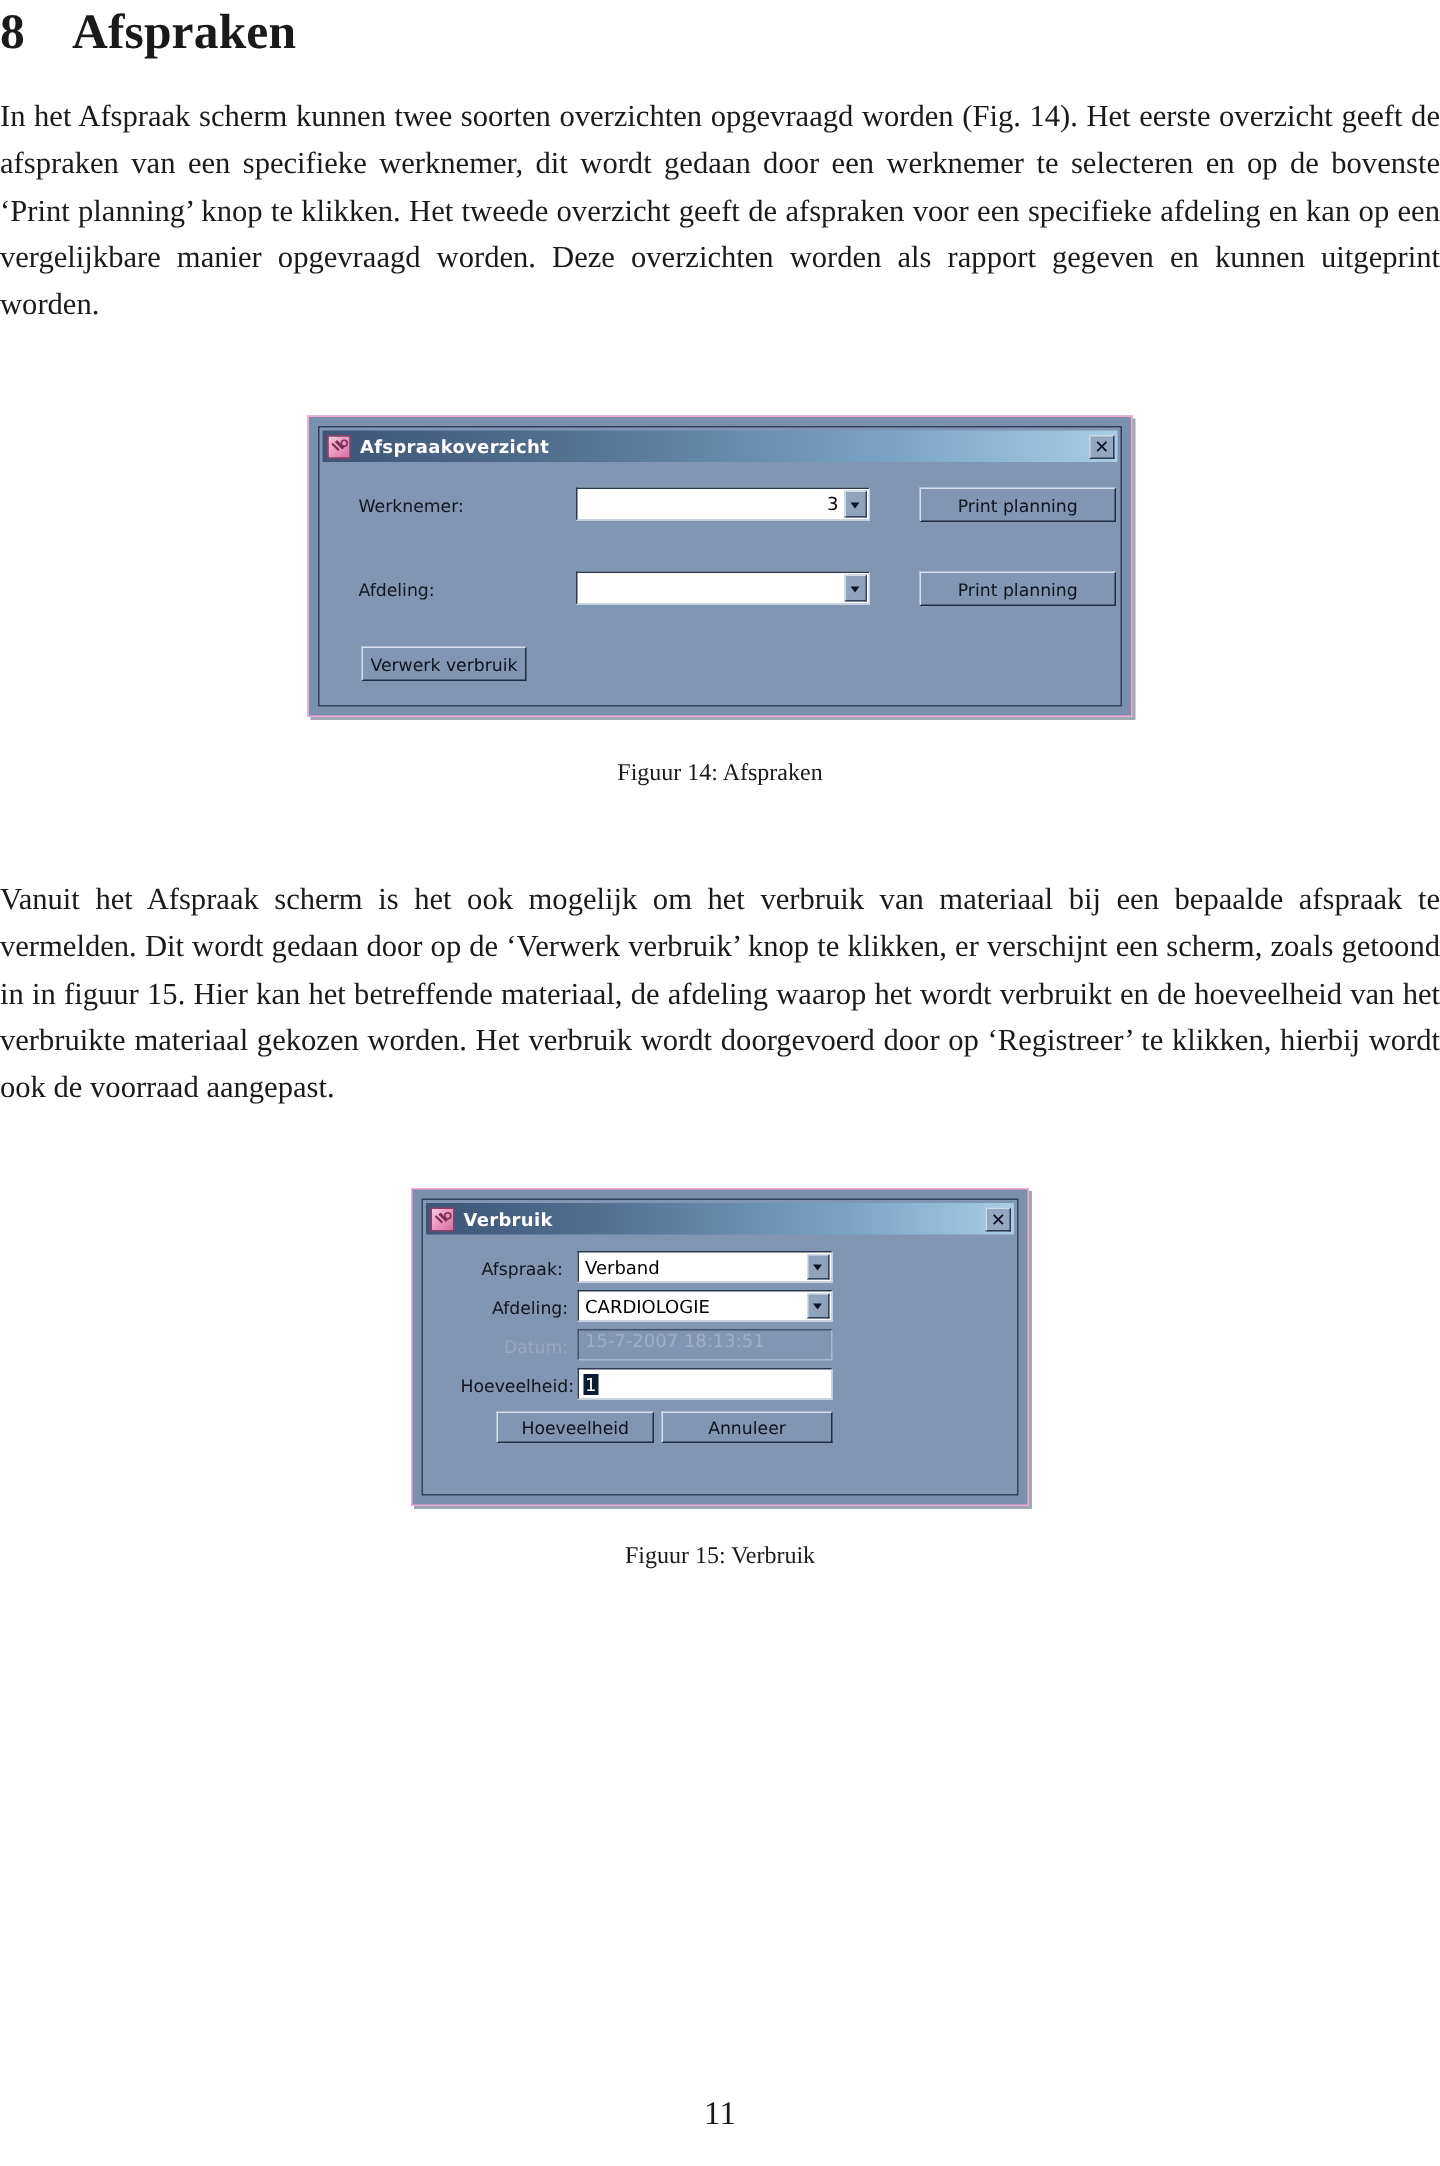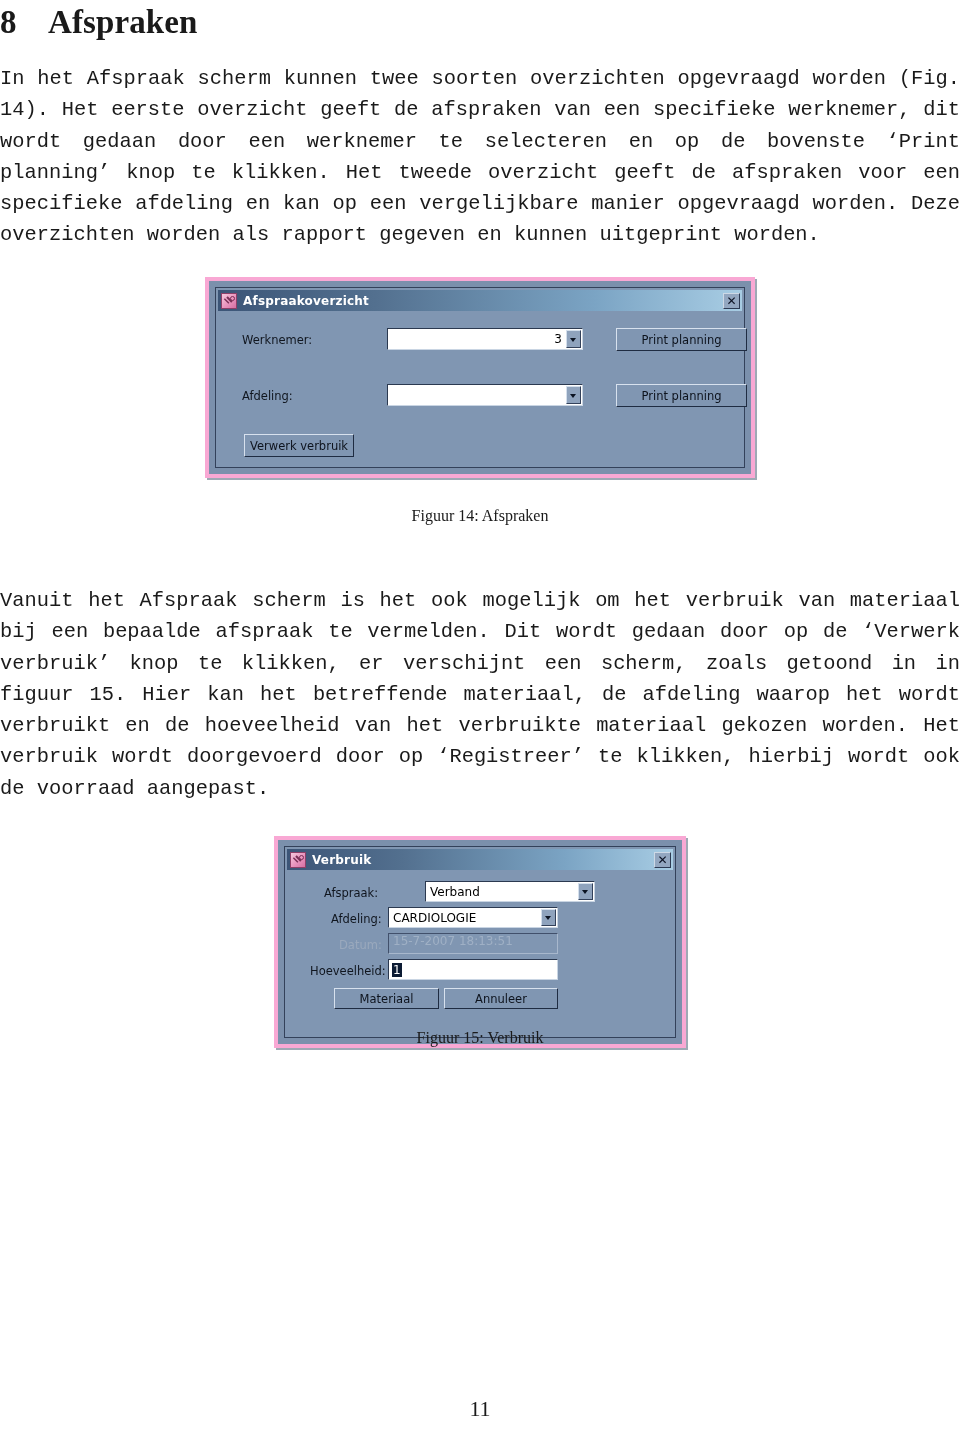--- a/index.html
+++ b/index.html
@@ -35,21 +35,21 @@
     margin: 0;
     padding: 4px 0 0 0;
   }
   .section-heading .sec-num {
     width: 48px;
     flex: 0 0 48px;
   }
   .section-heading .sec-title { }
 
   .body-para {
-    font-family: Liberation Mono, monospace;
+    font-family: Liberation Serif, serif;
     font-size: 20.4px;
     line-height: 31.3px;
     text-align: justify;
     text-justify: inter-word;
     margin: 0;
     hyphens: manual;
   }
 
   #para-1 { margin-top: 22px; }
   #para-2 { margin-top: 0px; }
@@ -74,21 +74,21 @@
   
   .figure-block {
     display: flex;
     justify-content: center;
   }
 
   
   .dlg {
     position: relative;
     background: #7b90ac;
-    border: 4px solid #f9a8d4;
+    border: 1px solid #f9a8d4;
     box-sizing: border-box;
     font-family: "DejaVu Sans", "Liberation Sans", sans-serif;
     box-shadow: 2px 2px 0 0 rgba(80,96,120,0.55);
   }
   .dlg-inner {
     position: absolute;
     inset: 6px;
     border: 1px solid #33415a;
     background: #8096b2;
     box-sizing: border-box;
@@ -329,55 +329,55 @@
   </div>
 
   <div style="position:absolute; left:0; top:507px; width:960px;">
     <p class="fig-caption">Figuur 14: Afspraken</p>
   </div>
 
   <div style="position:absolute; left:0; top:585px; width:960px;">
     <p class="body-para" id="para-2">Vanuit het Afspraak scherm is het ook mogelijk om het verbruik van materiaal bij een bepaalde afspraak te vermelden. Dit wordt gedaan door op de ‘Verwerk verbruik’ knop te klikken, er verschijnt een scherm, zoals getoond in in figuur 15. Hier kan het betreffende materiaal, de afdeling waarop het wordt verbruikt en de hoeveelheid van het verbruikte materiaal gekozen worden. Het verbruik wordt doorgevoerd door op ‘Registreer’ te klikken, hierbij wordt ook de voorraad aangepast.</p>
   </div>
 
-  <div class="figure-block" style="position:absolute; left:0; top:836px; width:960px;">
+  <div class="figure-block" style="position:absolute; left:0; top:792px; width:960px;">
     <div class="dlg" style="width:412px; height:212px;">
       <div class="dlg-inner">
 
         <div class="dlg-titlebar">
           <div class="dlg-icon"></div>
           <div class="dlg-title">Verbruik</div>
           <div class="dlg-close">✕</div>
         </div>
 
         <div class="dlg-body">
 
           <div class="fld-label" style="left:37px; top:16px;">Afspraak:</div>
-          <div class="combo" style="left:101px; top:11px; width:170px; height:21px;margin-left:37px;">
+          <div class="combo" style="left:101px; top:11px; width:170px; height:21px;">
             <span class="combo-text">Verband</span>
             <span class="combo-arrow"></span>
           </div>
 
           <div class="fld-label" style="left:44px; top:42px;">Afdeling:</div>
           <div class="combo" style="left:101px; top:37px; width:170px; height:21px;">
             <span class="combo-text">CARDIOLOGIE</span>
             <span class="combo-arrow"></span>
           </div>
 
           <div class="fld-label disabled" style="left:52px; top:68px;">Datum:</div>
           <div class="textbox-disabled" style="left:101px; top:63px; width:170px; height:21px;">
             <span class="tb-text">15-7-2007 18:13:51</span>
           </div>
 
           <div class="fld-label" style="left:23px; top:94px;">Hoeveelheid:</div>
           <div class="textbox" style="left:101px; top:89px; width:170px; height:21px;">
             <span class="tb-text-val"><span class="sel-text">1</span></span>
           </div>
 
-          <div class="btn" style="left:47px; top:118px; width:105px; height:21px;">Materiaal</div>
+          <div class="btn" style="left:47px; top:118px; width:105px; height:21px;">Hoeveelheid</div>
           <div class="btn" style="left:157px; top:118px; width:114px; height:21px;">Annuleer</div>
 
         </div>
       </div>
     </div>
   </div>
 
   <div style="position:absolute; left:0; top:1029px; width:960px;">
     <p class="fig-caption">Figuur 15: Verbruik</p>
   </div>

